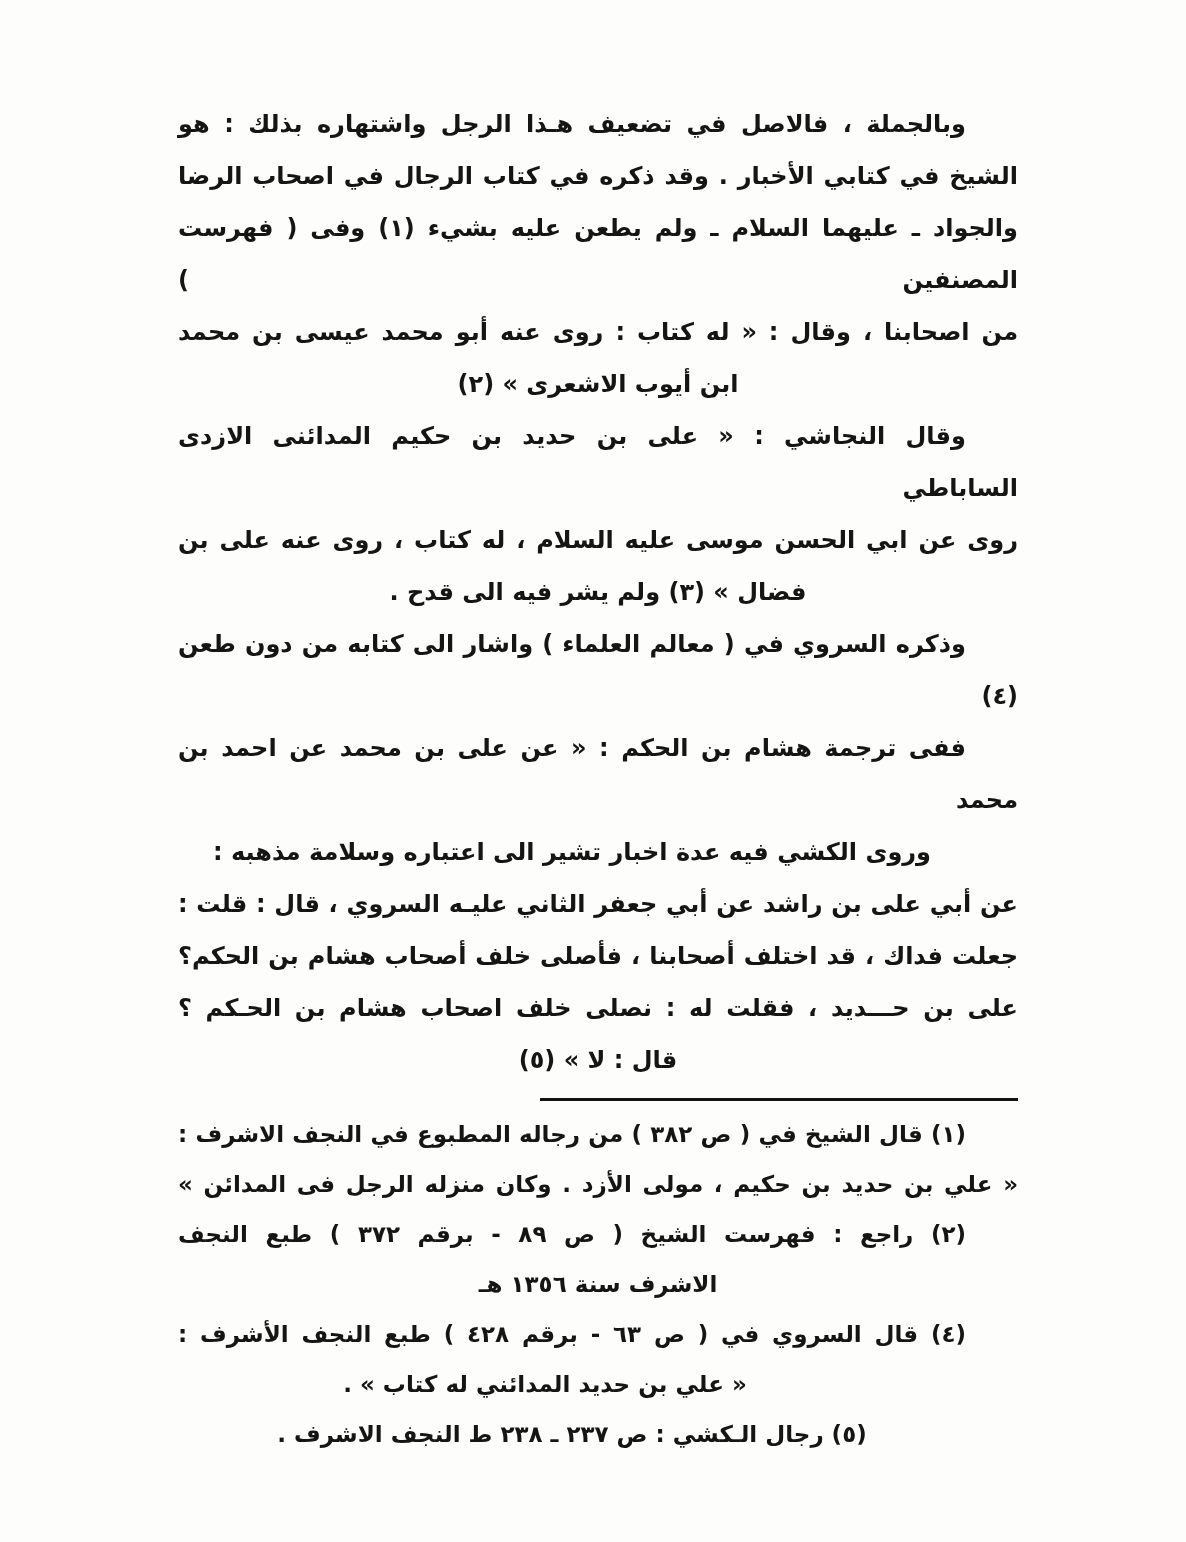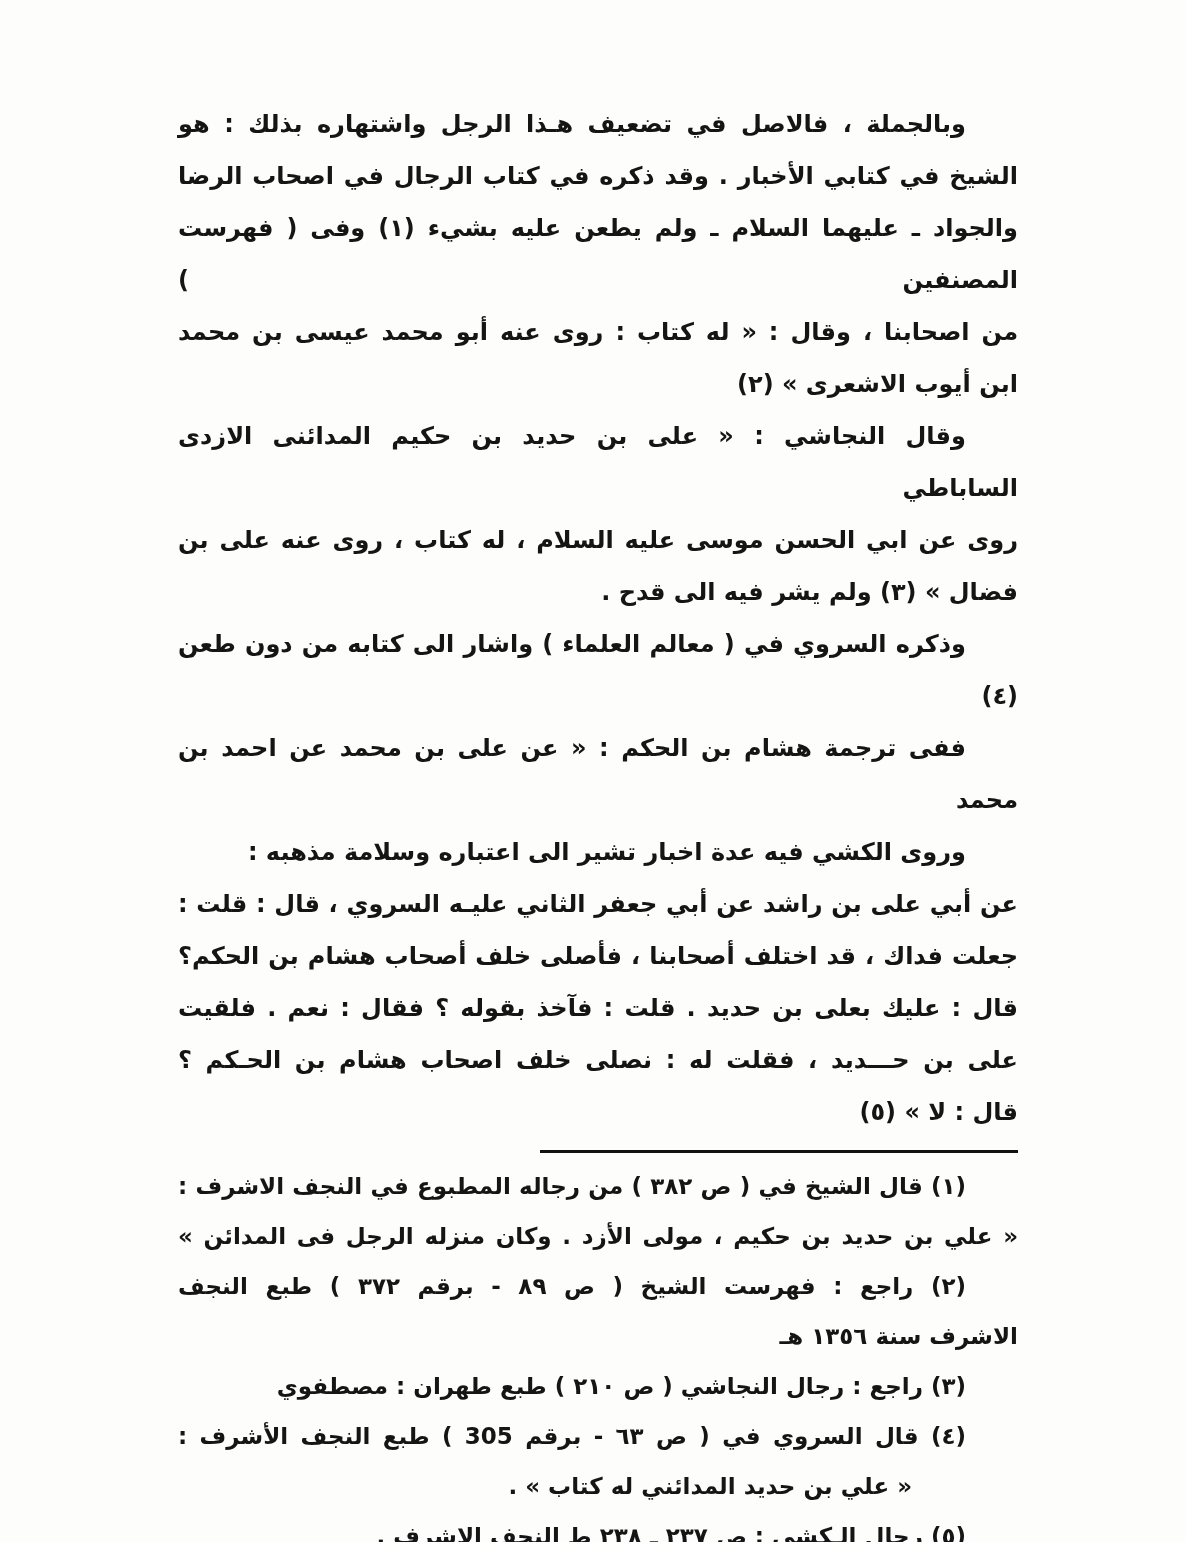--- a/index.html
+++ b/index.html
@@ -11,21 +11,21 @@
     background: #fdfdfb;
     color: #151515;
     direction: rtl;
     font-family: "DejaVu Sans", sans-serif;
     font-weight: 700;
     overflow: hidden;
     box-sizing: border-box;
     padding: 98px 168px 0 178px;
   }
   .body-text { font-size: 24px; line-height: 52px; }
-  .line { text-align: right; white-space: normal; }
+  .line { text-align: center; white-space: normal; }
   .just { text-align: justify; text-align-last: justify; }
   .indent { text-indent: 52px; }
   .fn-separator {
     width: 478px;
     height: 0;
     border-top: 3px solid #121212;
     margin: 12px 0 8px auto; 
   }
   .footnotes { font-size: 23px; line-height: 50px; margin-top: 6px; }
   .fn-quote { padding-right: 106px; }
@@ -42,31 +42,29 @@
     <div class="line just">من اصحابنا ، وقال : « له كتاب : روى عنه أبو محمد عيسى بن محمد</div>
     <div class="line">ابن أيوب الاشعرى » (٢)</div>
     <div class="line just indent">وقال النجاشي : « على بن حديد بن حكيم المدائنى الازدى الساباطي</div>
     <div class="line just">روى عن ابي الحسن موسى عليه السلام ، له كتاب ، روى عنه على بن</div>
     <div class="line">فضال » (٣) ولم يشر فيه الى قدح .</div>
     <div class="line just indent">وذكره السروي في ( معالم العلماء ) واشار الى كتابه من دون طعن (٤)</div>
     <div class="line just indent">ففى ترجمة هشام بن الحكم : « عن على بن محمد عن احمد بن محمد</div>
     <div class="line indent">وروى الكشي فيه عدة اخبار تشير الى اعتباره وسلامة مذهبه :</div>
     <div class="line just">عن أبي على بن راشد عن أبي جعفر الثاني عليـه السروي ، قال : قلت :</div>
     <div class="line just">جعلت فداك ، قد اختلف أصحابنا ، فأصلى خلف أصحاب هشام بن الحكم؟</div>
-    <div class="line just">قال : عليك بعلى بن حديد . قلت : فآخذ بقوله ؟ فقال : نعم . فلقيت</div>
     <div class="line just">على بن حـــديد ، فقلت له : نصلى خلف اصحاب هشام بن الحـكم ؟</div>
     <div class="line">قال : لا » (٥)</div>
   </div>
 
   <div class="fn-separator"></div>
 
   <div class="footnotes">
     <div class="line just indent">(١) قال الشيخ في ( ص ٣٨٢ ) من رجاله المطبوع في النجف الاشرف :</div>
     <div class="line just">« علي بن حديد بن حكيم ، مولى الأزد . وكان منزله الرجل فى المدائن »</div>
     <div class="line just indent">(٢) راجع : فهرست الشيخ ( ص ٨٩ - برقم ٣٧٢ ) طبع النجف</div>
     <div class="line">الاشرف سنة ١٣٥٦ هـ</div>
-    <div class="line indent">(٣) راجع : رجال النجاشي ( ص ٢١٠ ) طبع طهران : مصطفوي</div>
-    <div class="line just indent">(٤) قال السروي في ( ص ٦٣ - برقم 305 ) طبع النجف الأشرف :</div>
+    <div class="line just indent">(٤) قال السروي في ( ص ٦٣ - برقم ٤٢٨ ) طبع النجف الأشرف :</div>
     <div class="line fn-quote">« علي بن حديد المدائني له كتاب » .</div>
     <div class="line indent">(٥) رجال الـكشي : ص ٢٣٧ ـ ٢٣٨ ط النجف الاشرف .</div>
   </div>
 
 </div>
 
 </body></html>

